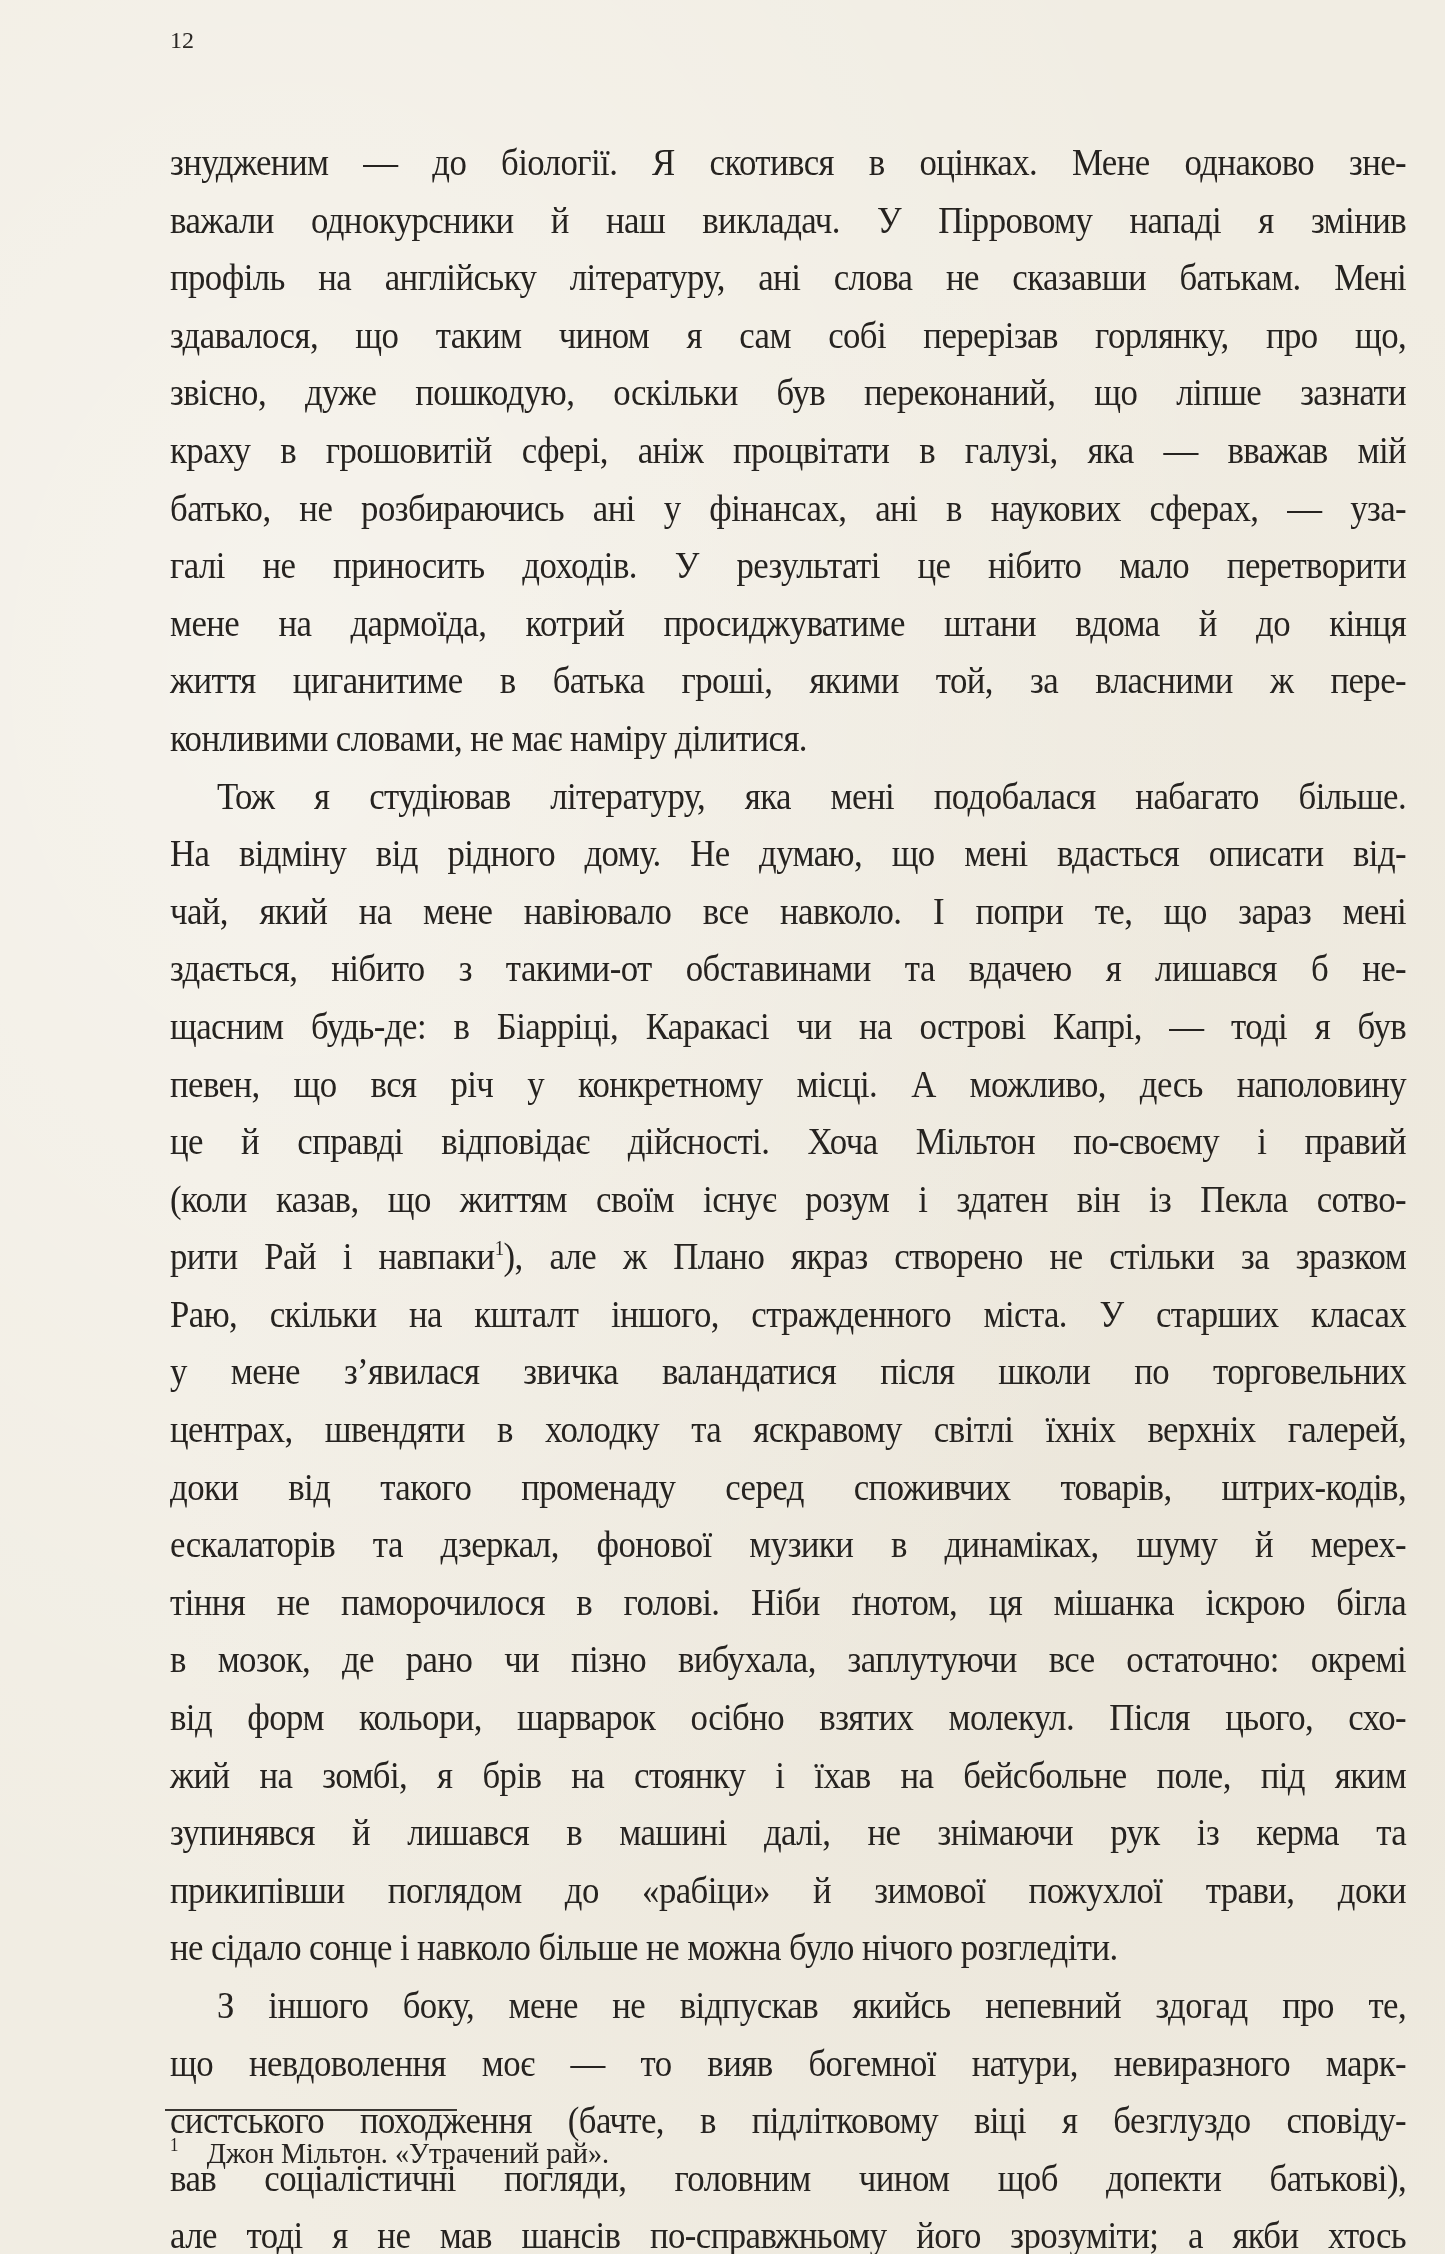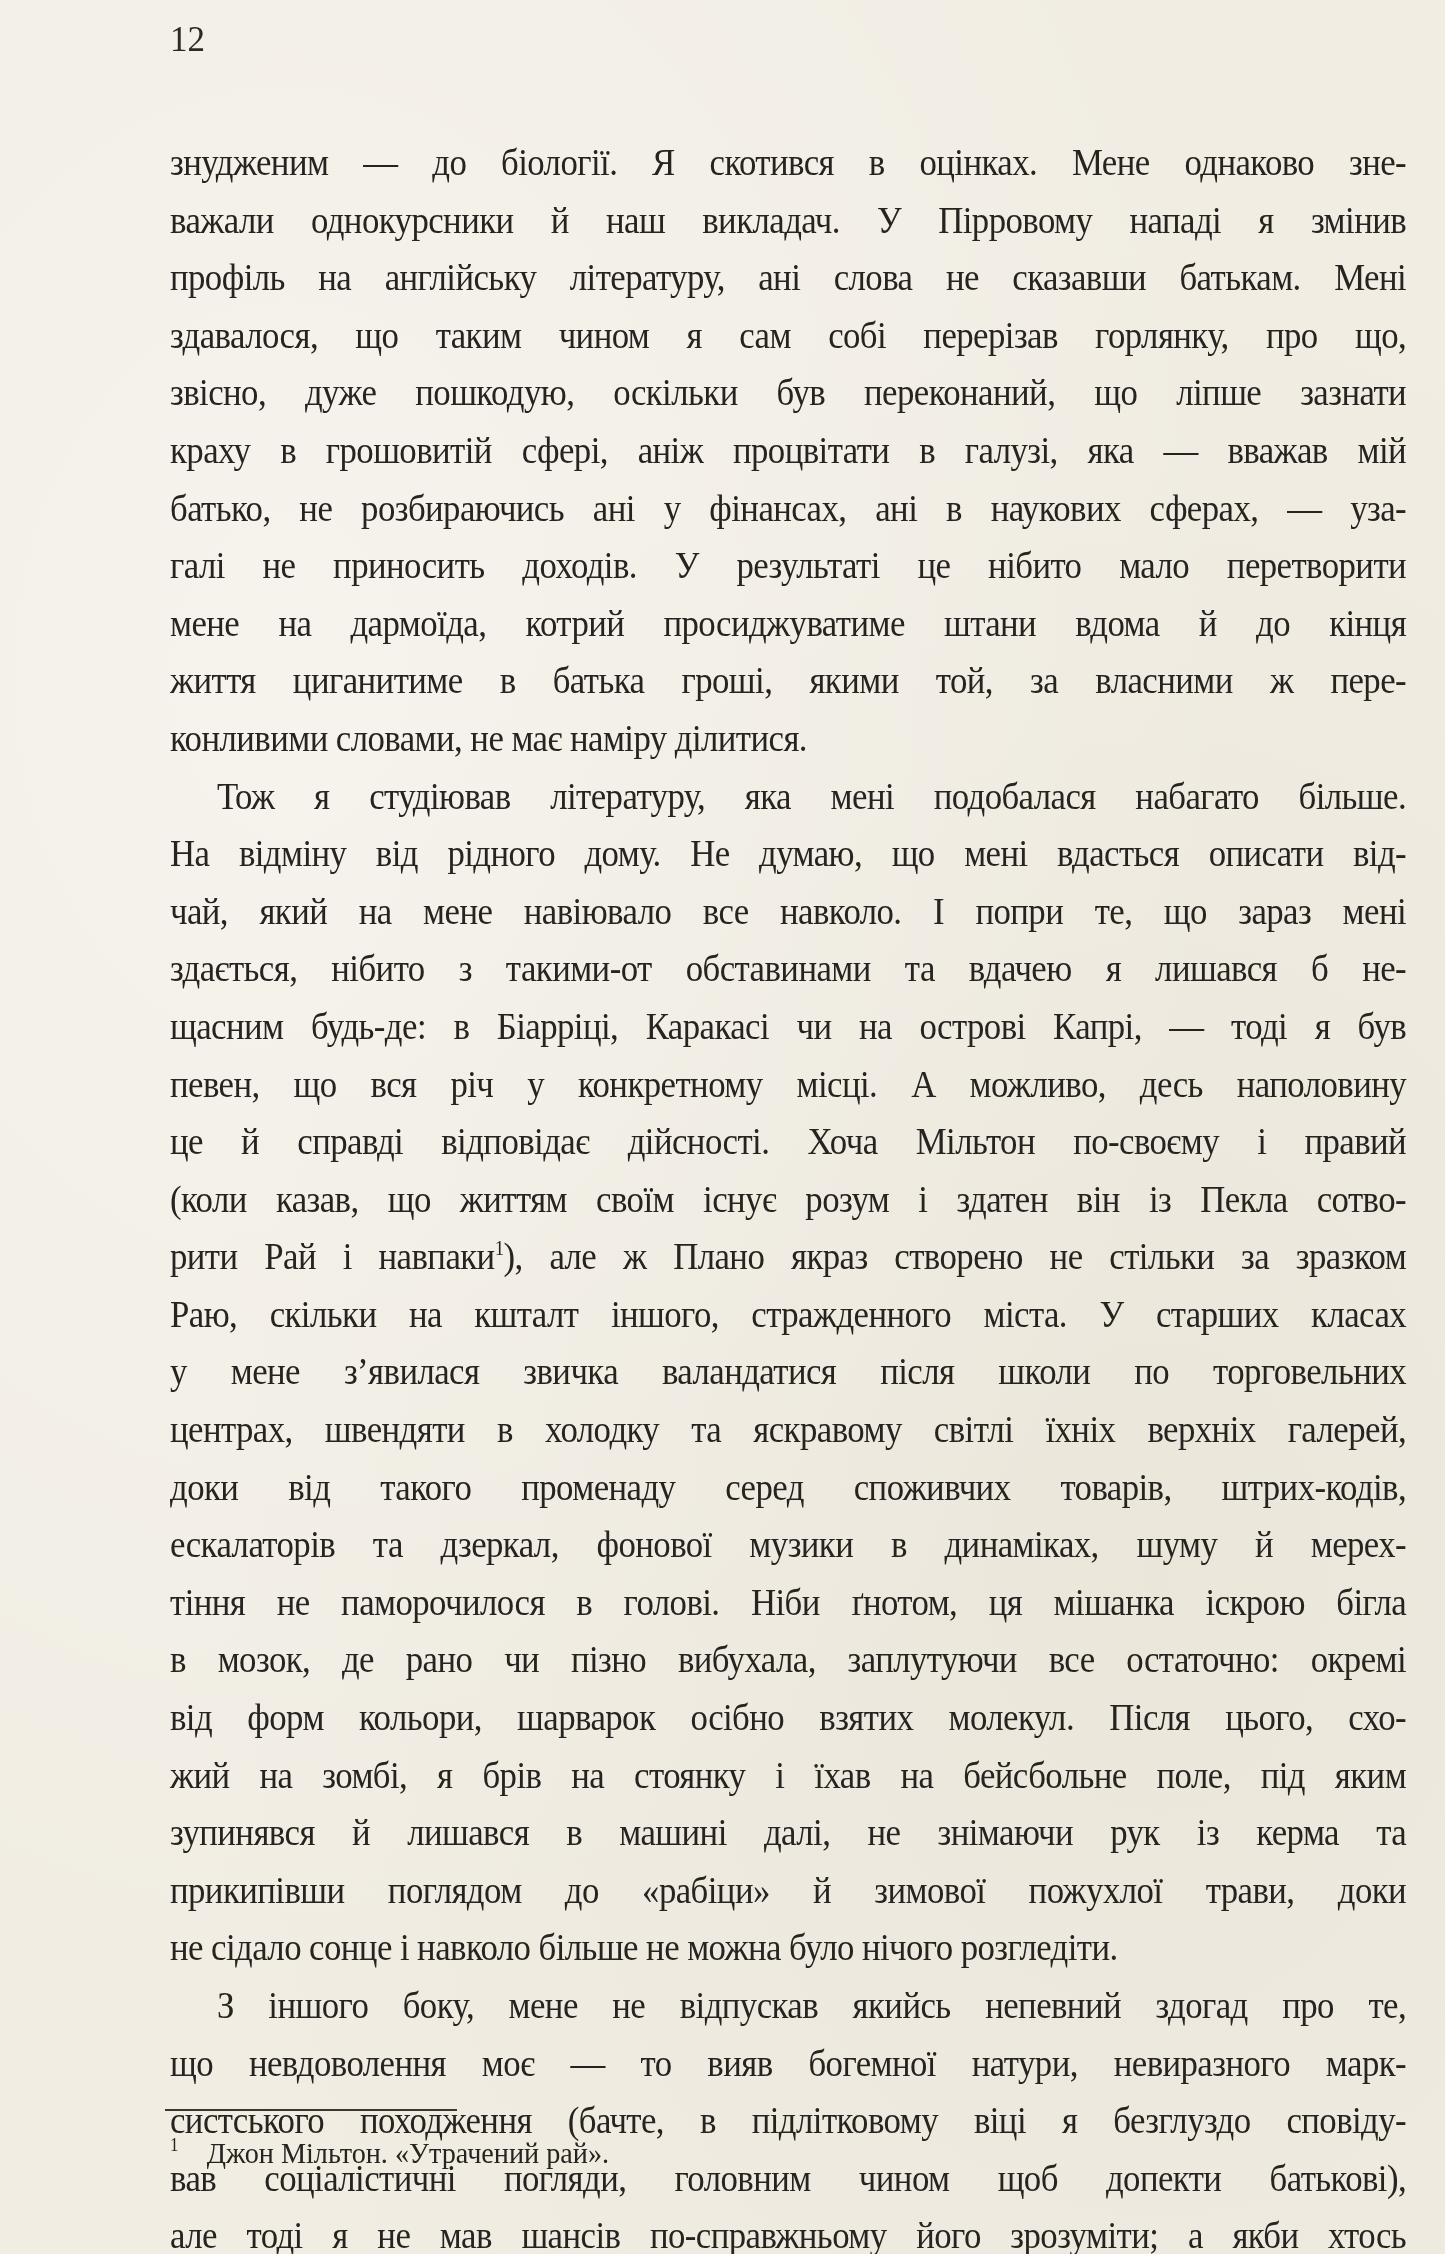--- a/index.html
+++ b/index.html
@@ -15,21 +15,21 @@
         radial-gradient(ellipse at 80% 70%, rgba(210,200,180,0.18), rgba(0,0,0,0) 60%);
       position: relative;
       overflow: hidden;
       color: #262320;
       font-family: "Liberation Serif", "DejaVu Serif", serif;
     }
     .page-number {
       position: absolute;
       left: 170px;
       top: 18px;
-      font-size: 35px;
+      font-size: 24px;
       line-height: 44px;
       color: #2b2825;
     }
     .body-text {
       position: absolute;
       left: 170px;
       top: 134px;
       width: 1236px;
     }
     .line {

